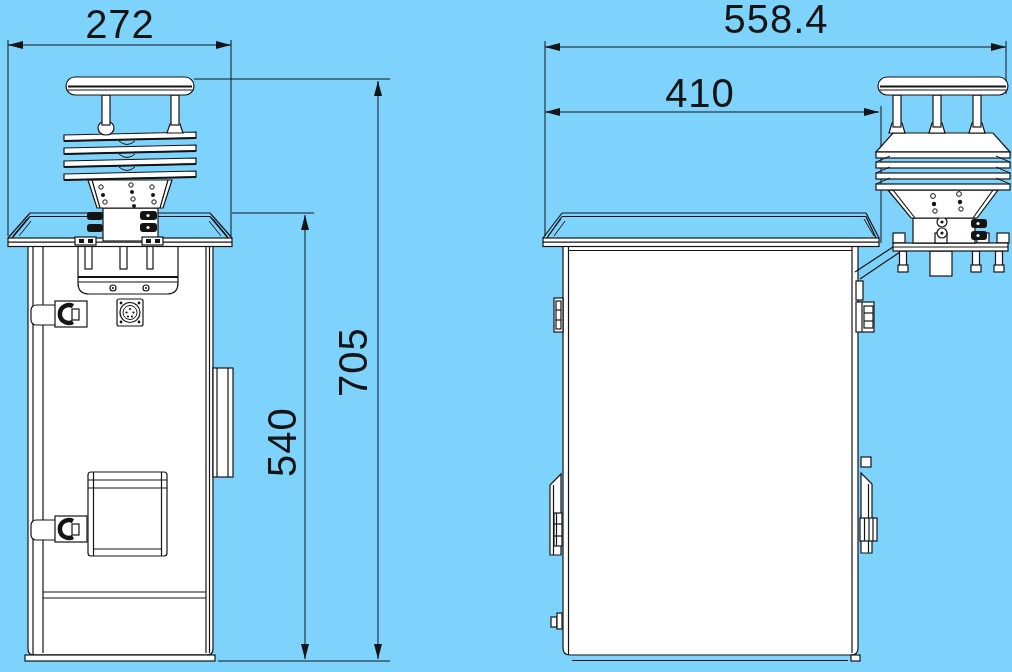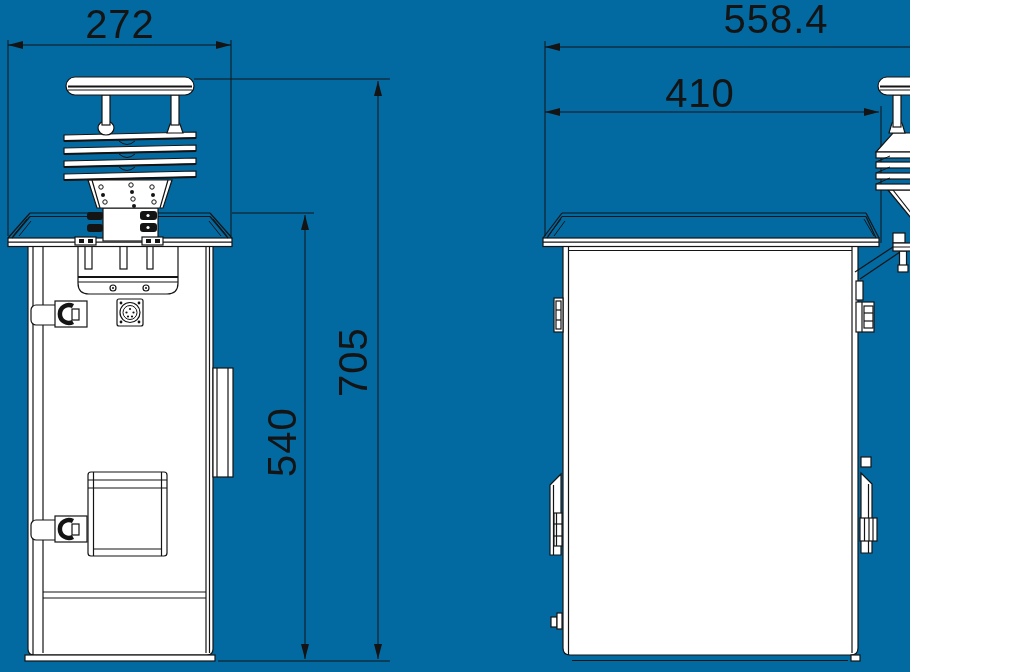--- a/index.html
+++ b/index.html
@@ -1,16 +1,16 @@
 <!DOCTYPE html>
 <html><head>
 <meta charset="utf-8">
 <style>
   html,body{margin:0;padding:0;background:#fff;}
-  #stage{position:relative;width:910px;height:672px;background:#0369a1;overflow:hidden;}
+  #stage{position:relative;width:1012px;height:672px;background:#7dd3fc;overflow:hidden;}
   svg{display:block;}
   .dimtext{font-family:"Liberation Sans", sans-serif;font-size:40px;fill:#141414;font-weight:400;letter-spacing:1px;}
   .ln{stroke:#141414;stroke-width:1.2;fill:none;}
   .ln2{stroke:#141414;stroke-width:2.2;fill:none;}
   .thin{stroke:#141414;stroke-width:1;fill:none;}
   .wh{fill:#ffffff;stroke:#141414;stroke-width:1.2;}
   .bk{fill:#141414;stroke:none;}
   .arrow{fill:#141414;stroke:none;}
 </style>
 </head>

